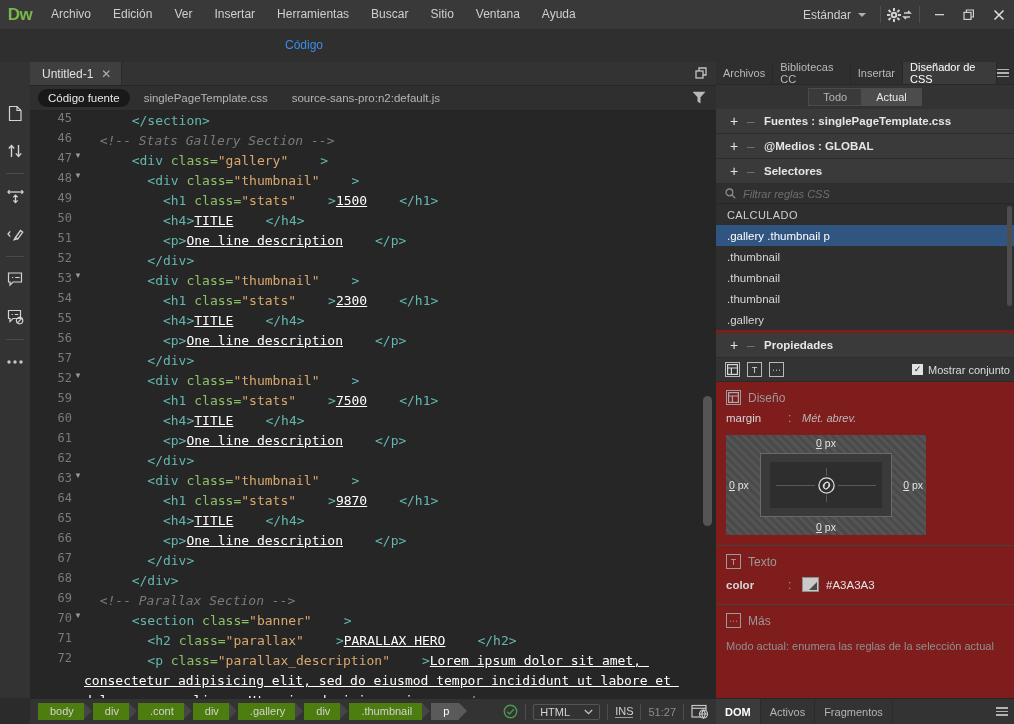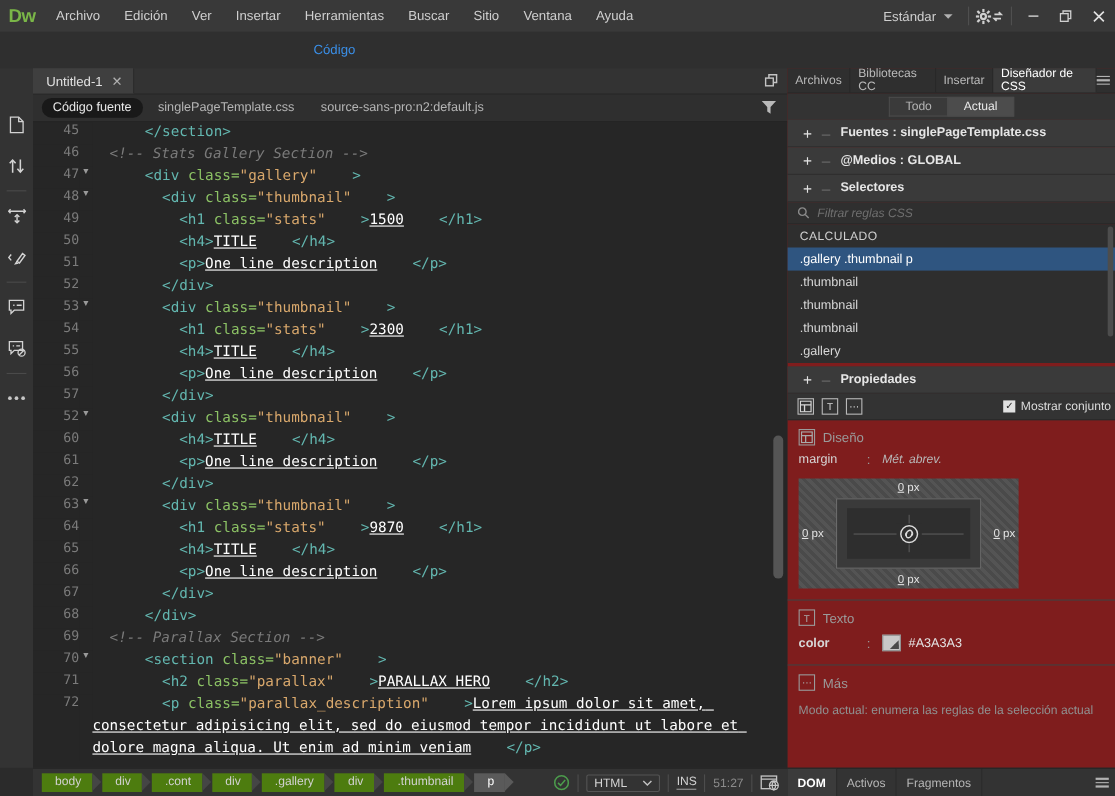--- a/index.html
+++ b/index.html
@@ -481,20 +481,25 @@
                 <td class="gut">57</td>
                 <td class="fold"></td>
                 <td class="src"><span>    </span><span class="tag">&lt;/div&gt;</span></td>
               </tr>
               <tr class="ln">
                 <td class="gut">52</td>
                 <td class="fold">▼</td>
                 <td class="src"><span>    </span><span class="tag">&lt;div </span><span class="attr">class=</span><span class="val">"thumbnail"</span><span class="tag">&gt;</span></td>
               </tr>
               <tr class="ln">
+                <td class="gut">59</td>
+                <td class="fold"></td>
+                <td class="src"><span>      </span><span class="tag">&lt;h1 </span><span class="attr">class=</span><span class="val">"stats"</span><span class="tag">&gt;</span><span class="txt">7500</span><span class="tag">&lt;/h1&gt;</span></td>
+              </tr>
+              <tr class="ln">
                 <td class="gut">60</td>
                 <td class="fold"></td>
                 <td class="src"><span>      </span><span class="tag">&lt;h4&gt;</span><span class="txt">TITLE</span><span class="tag">&lt;/h4&gt;</span></td>
               </tr>
               <tr class="ln">
                 <td class="gut">61</td>
                 <td class="fold"></td>
                 <td class="src"><span>      </span><span class="tag">&lt;p&gt;</span><span class="txt">One line description</span><span class="tag">&lt;/p&gt;</span></td>
               </tr>
               <tr class="ln">

